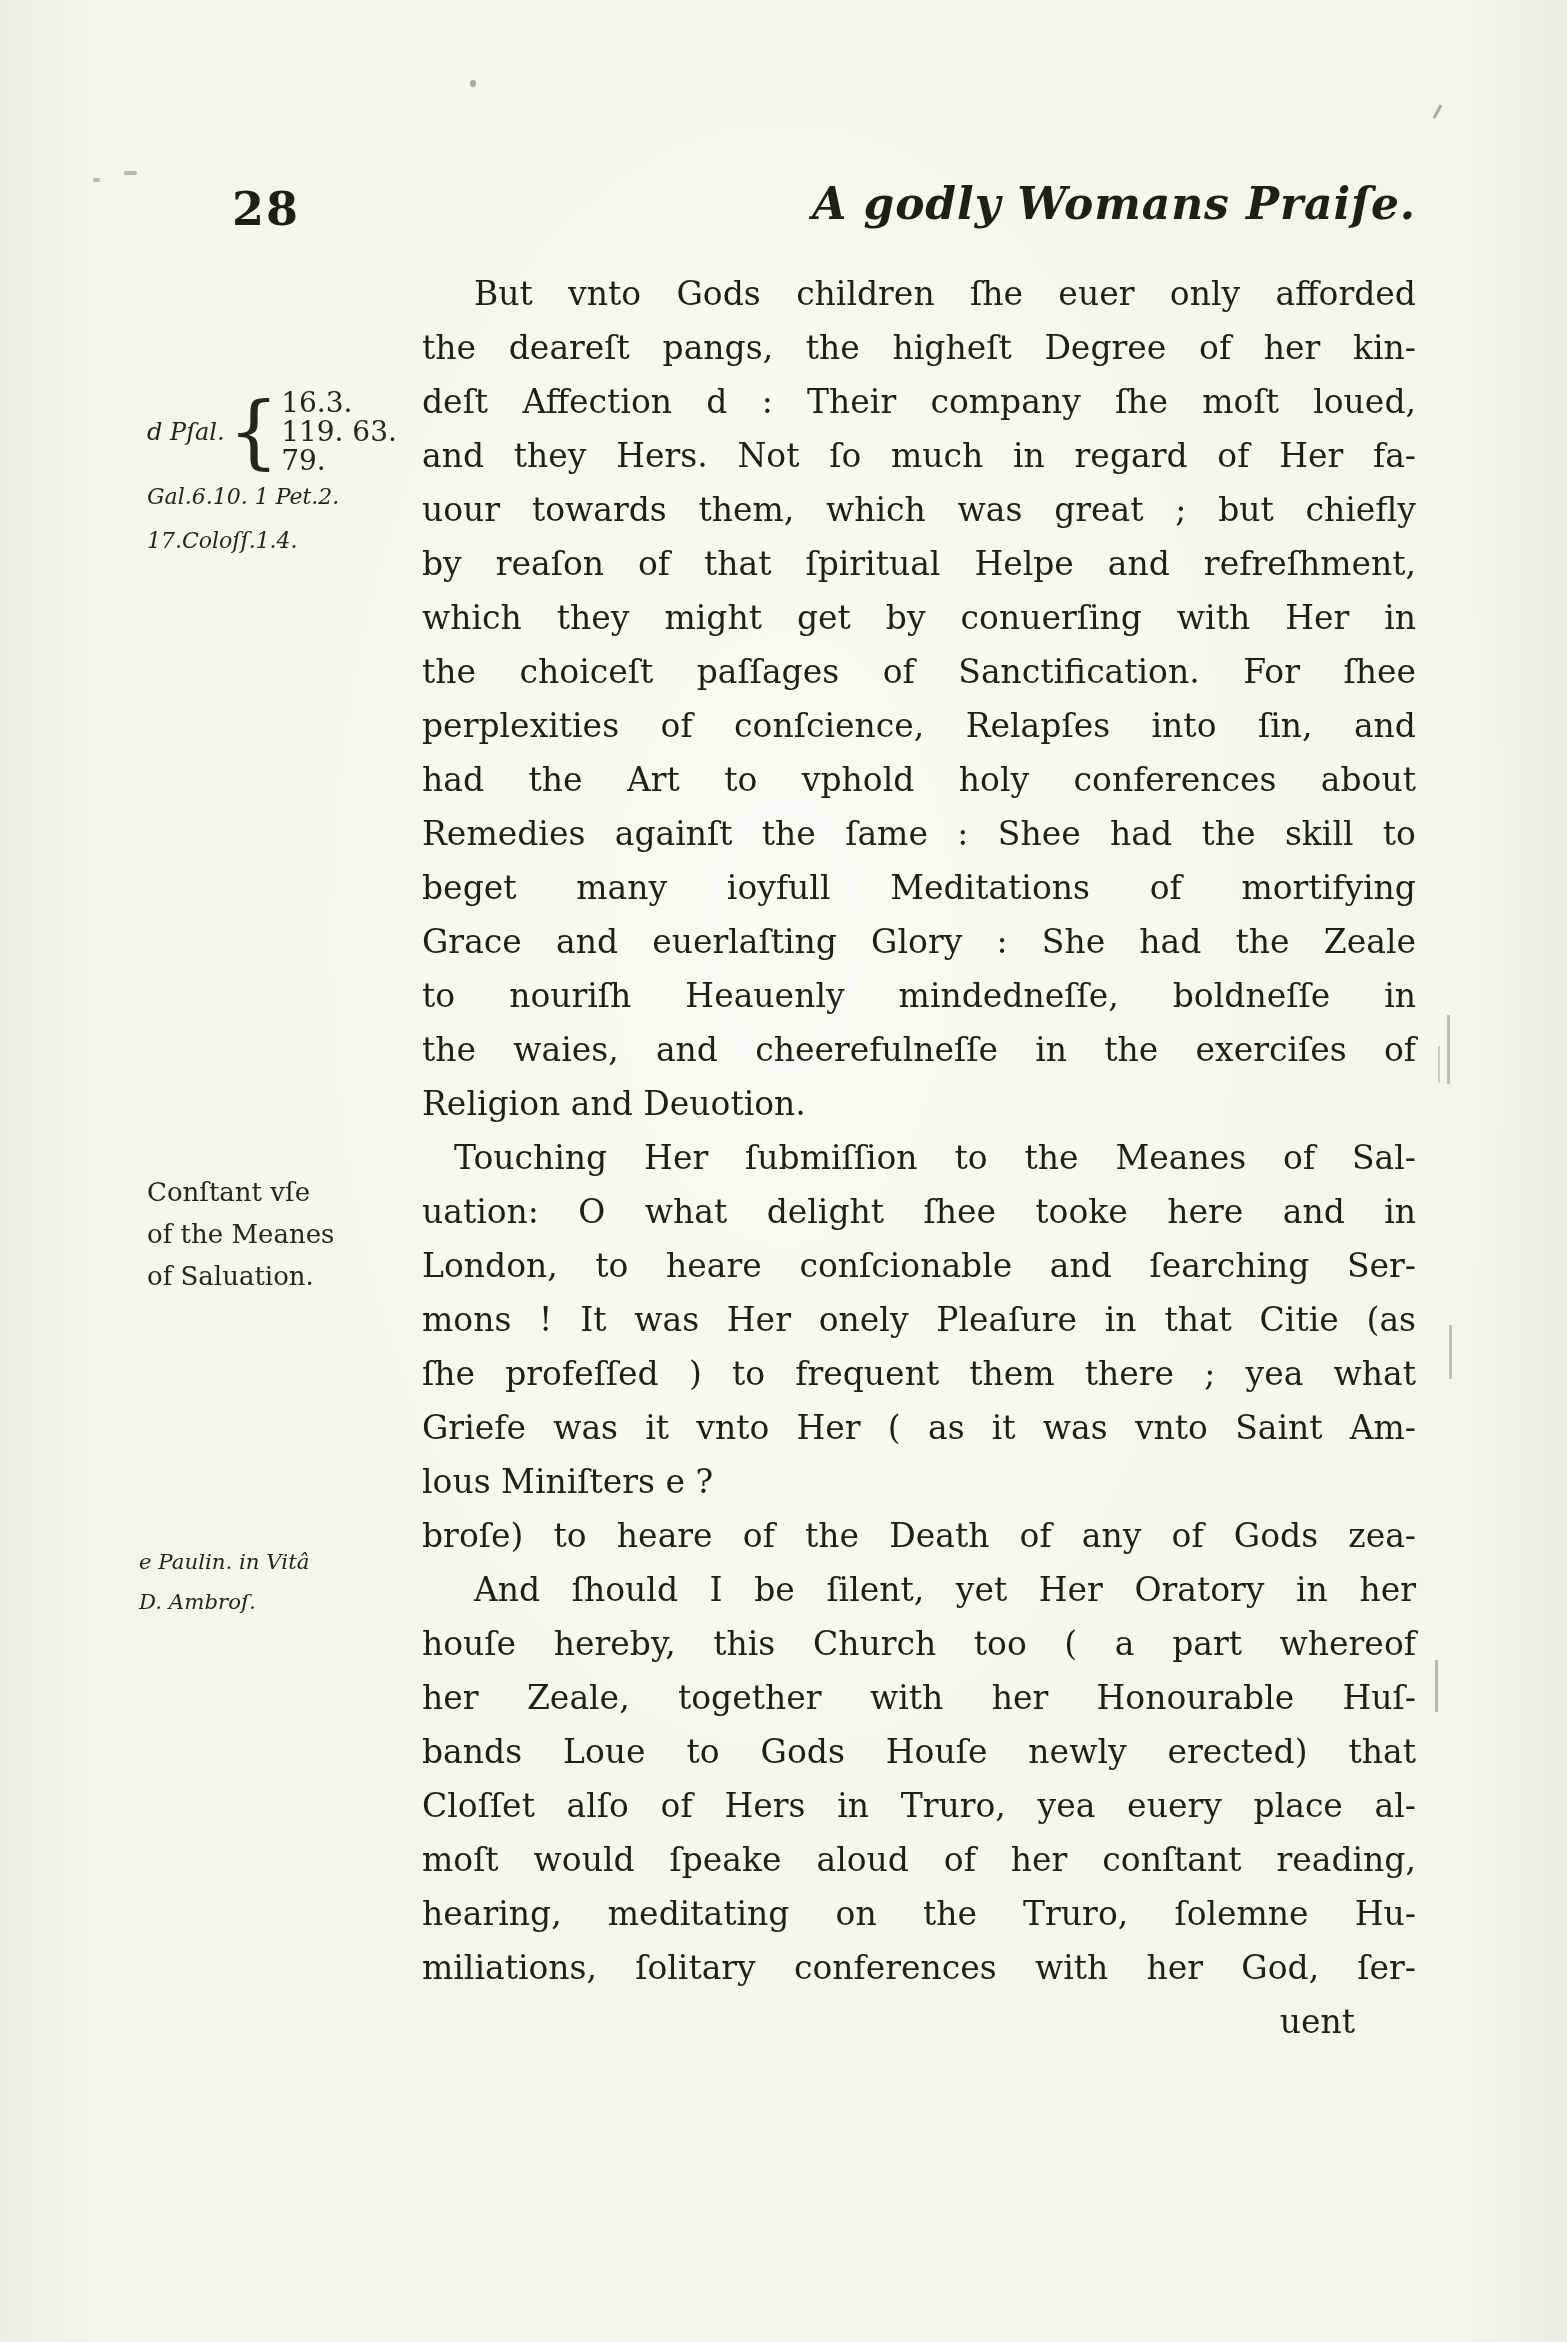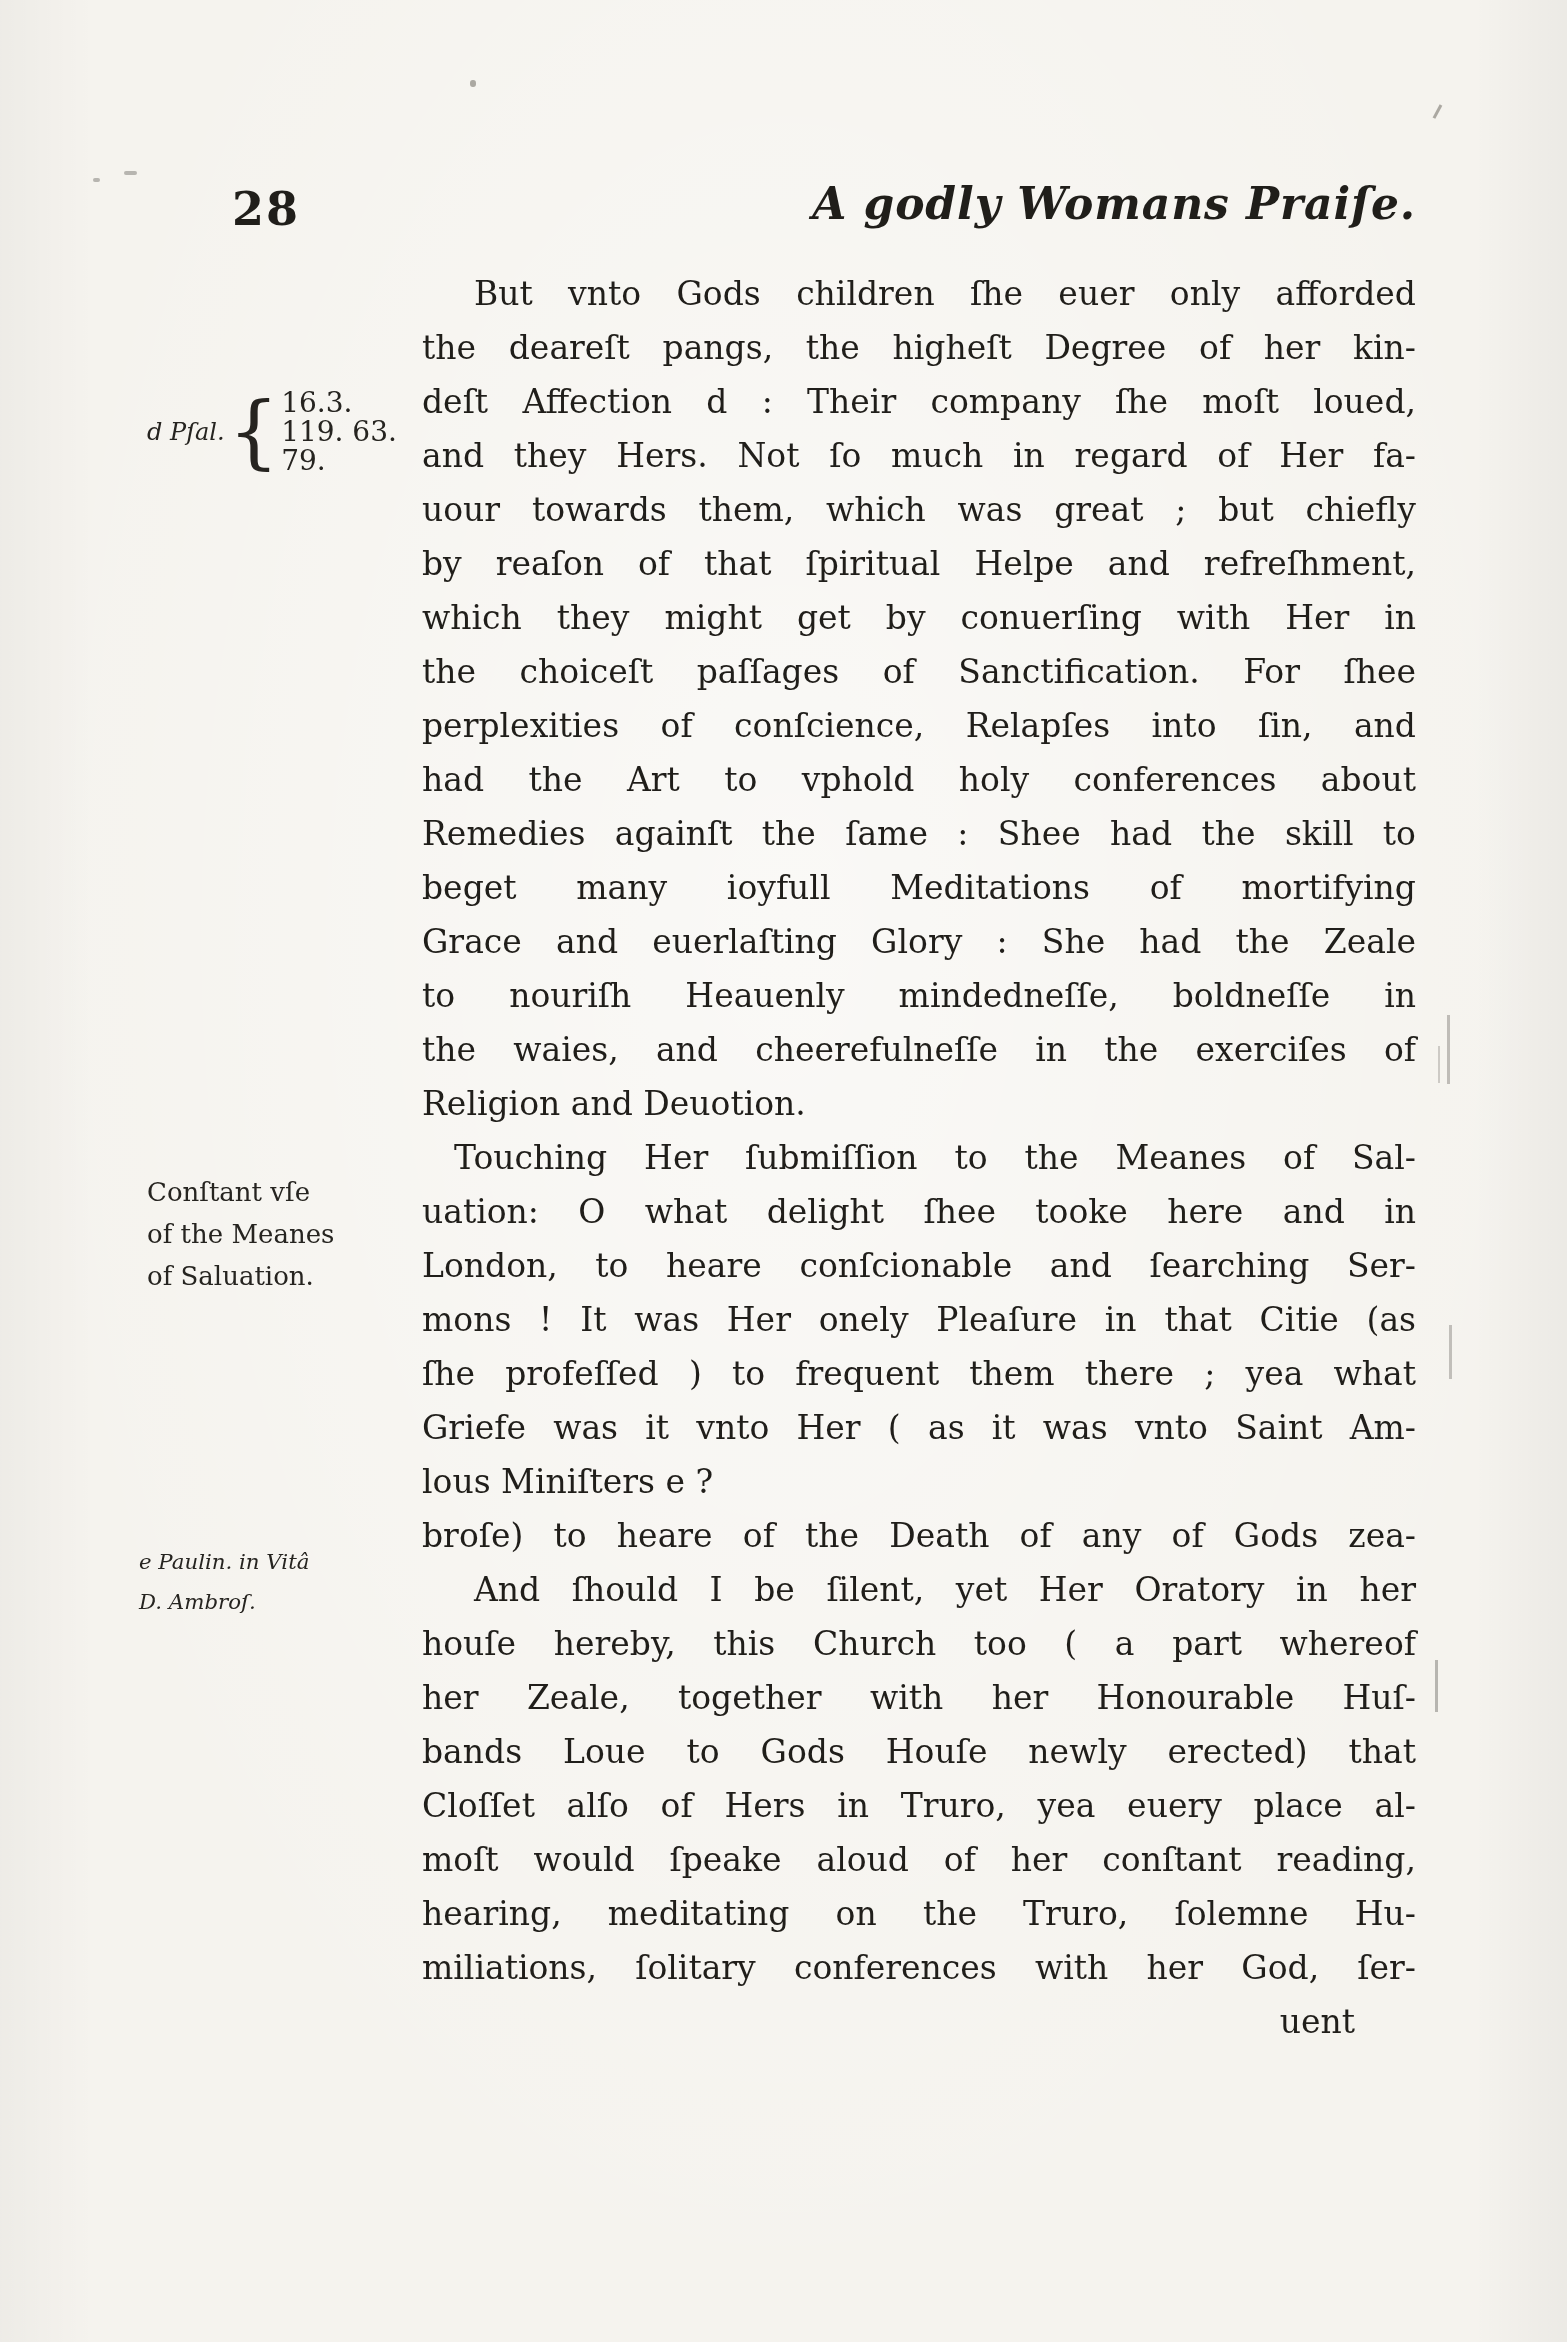--- a/index.html
+++ b/index.html
@@ -102,20 +102,24 @@
   <div class="mnote note-psalm">
     <div class="psalm-row">
       <span class="psalm-ref">d Pſal.</span>
       <span class="brace">{</span>
       <span class="verses">
         <span class="v">16.3.</span>
         <span class="v">119. 63.</span>
         <span class="v">79.</span>
       </span>
     </div>
+    <div class="psalm-refs2">
+      <div class="r">Gal.6.10. 1 Pet.2.</div>
+      <div class="r">17.Coloſſ.1.4.</div>
+    </div>
   </div>
 
   <div class="mnote note-constant">
     <div class="c">Conſtant vſe</div>
     <div class="c">of the Meanes</div>
     <div class="c">of Saluation.</div>
   </div>
 
   <div class="mnote note-pauline">
     <div class="p">e Paulin. in Vitâ</div>

